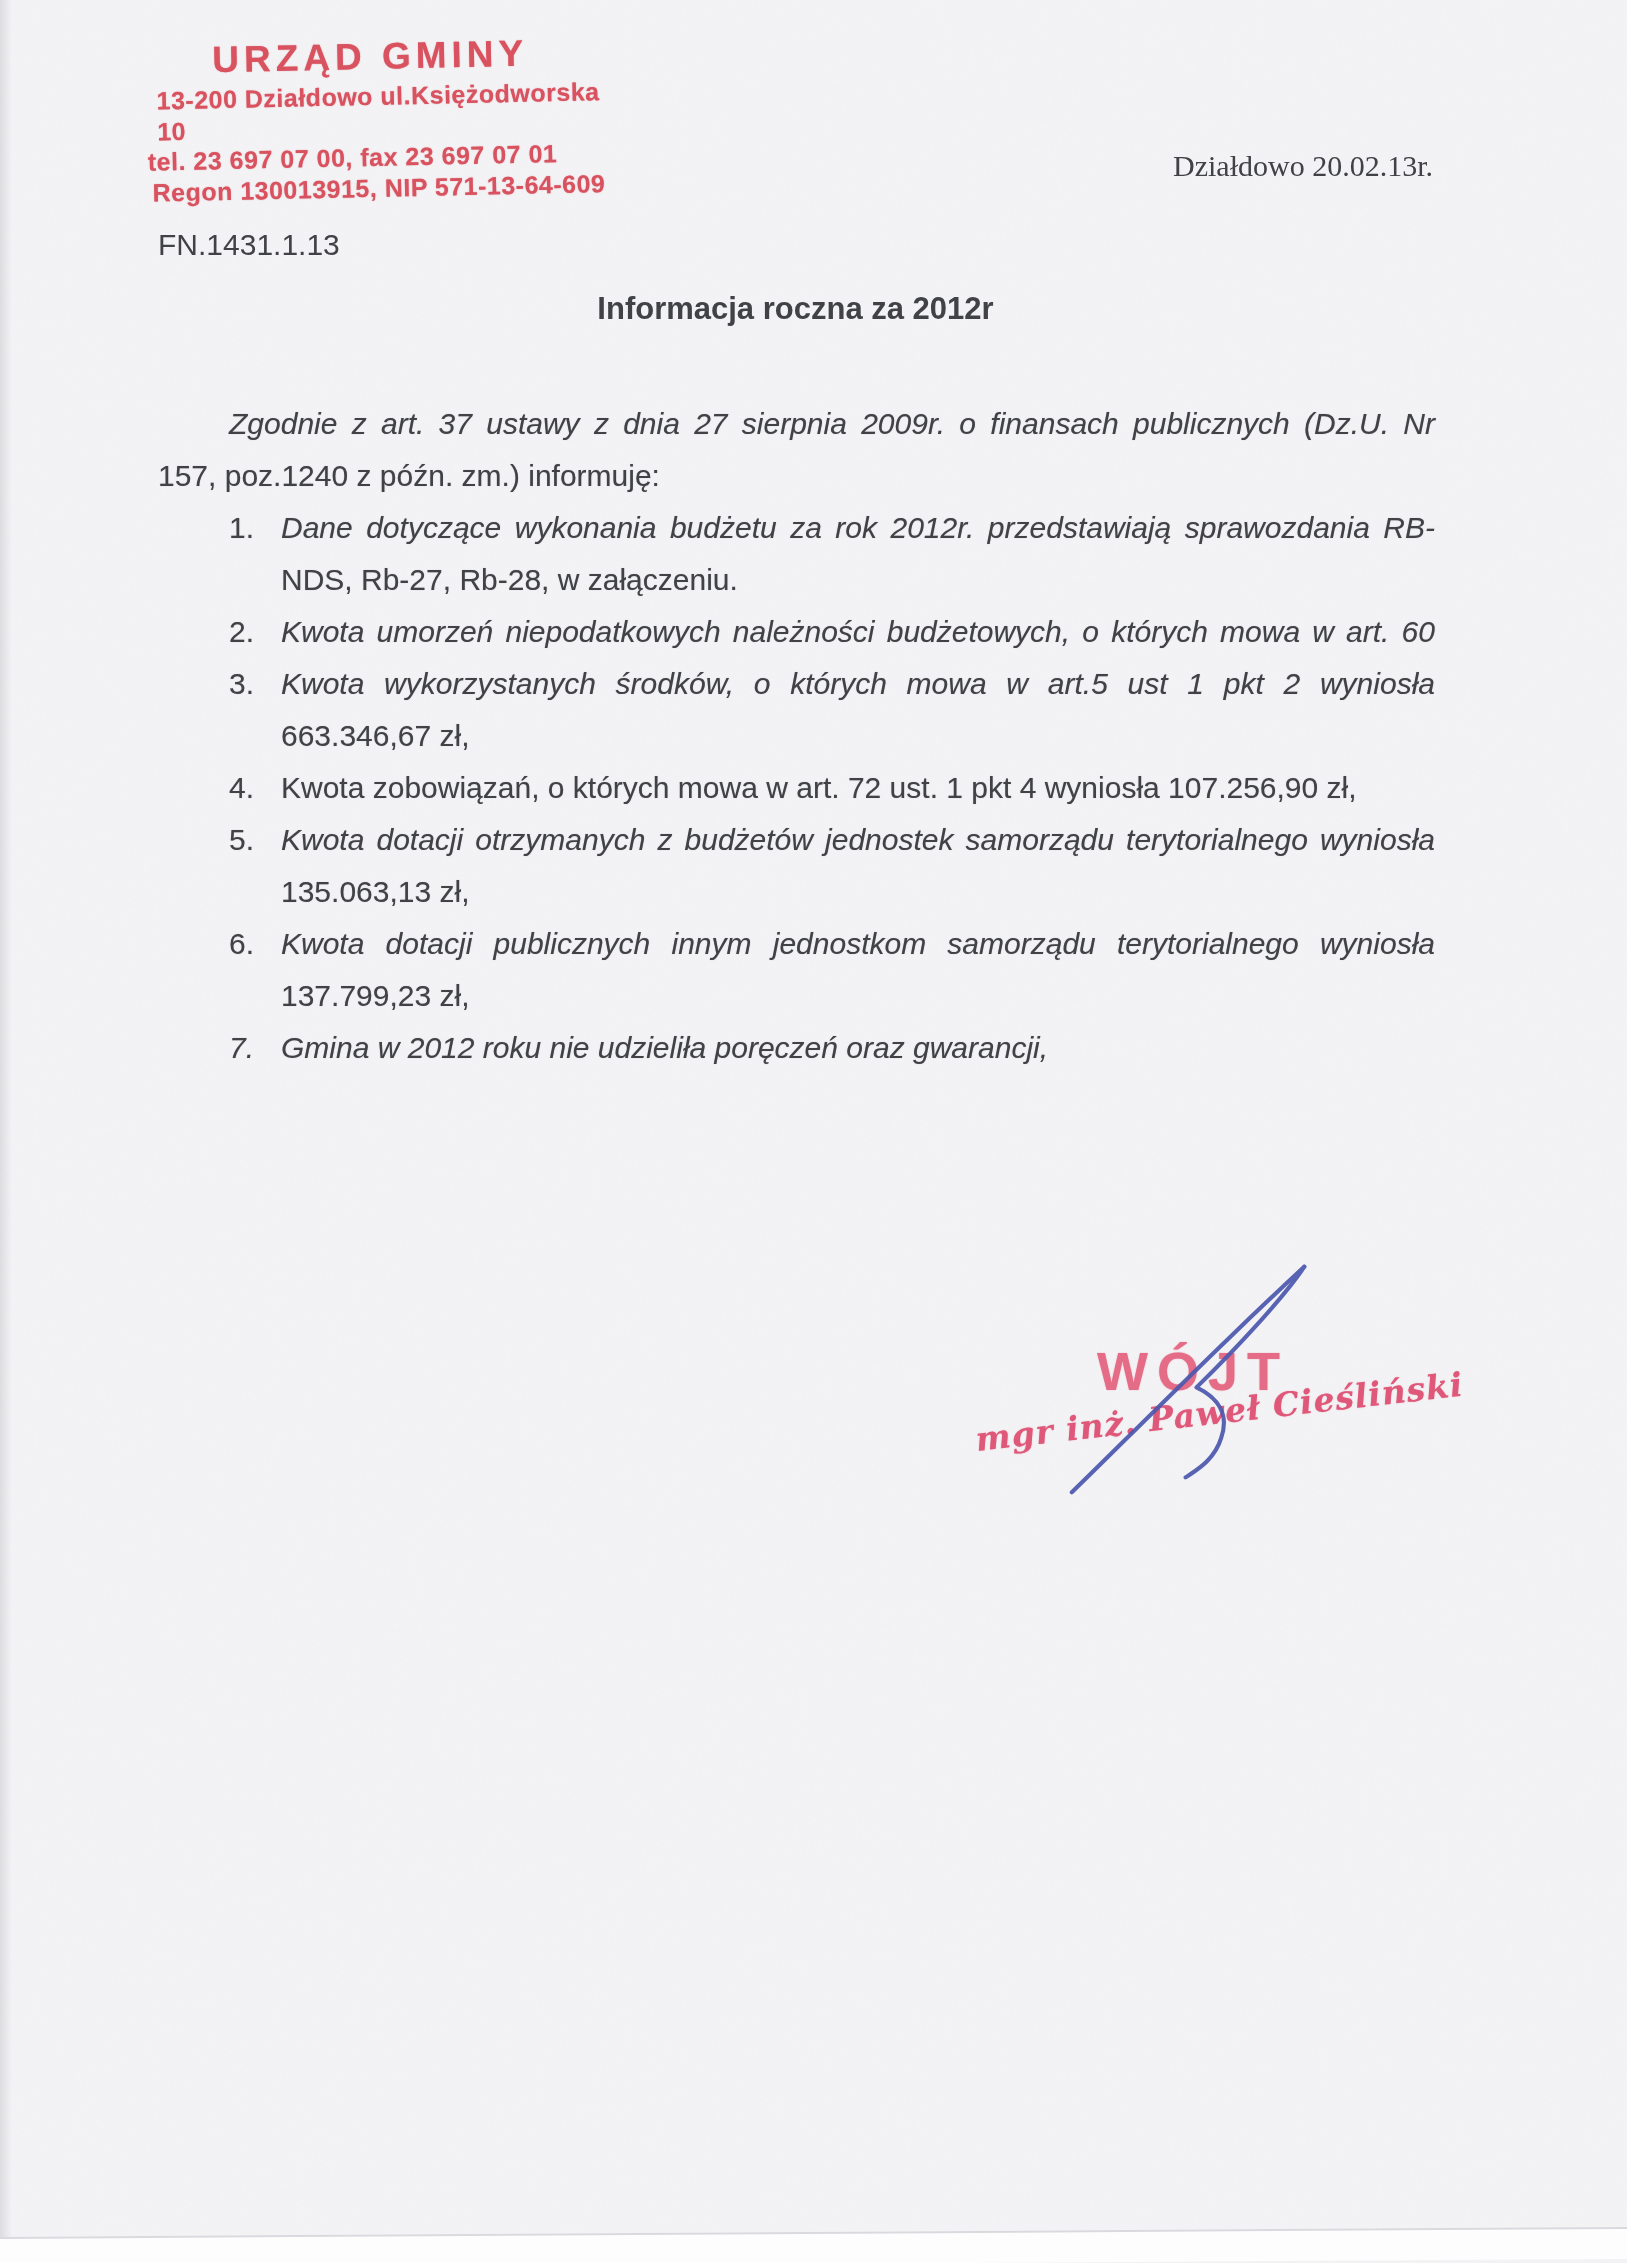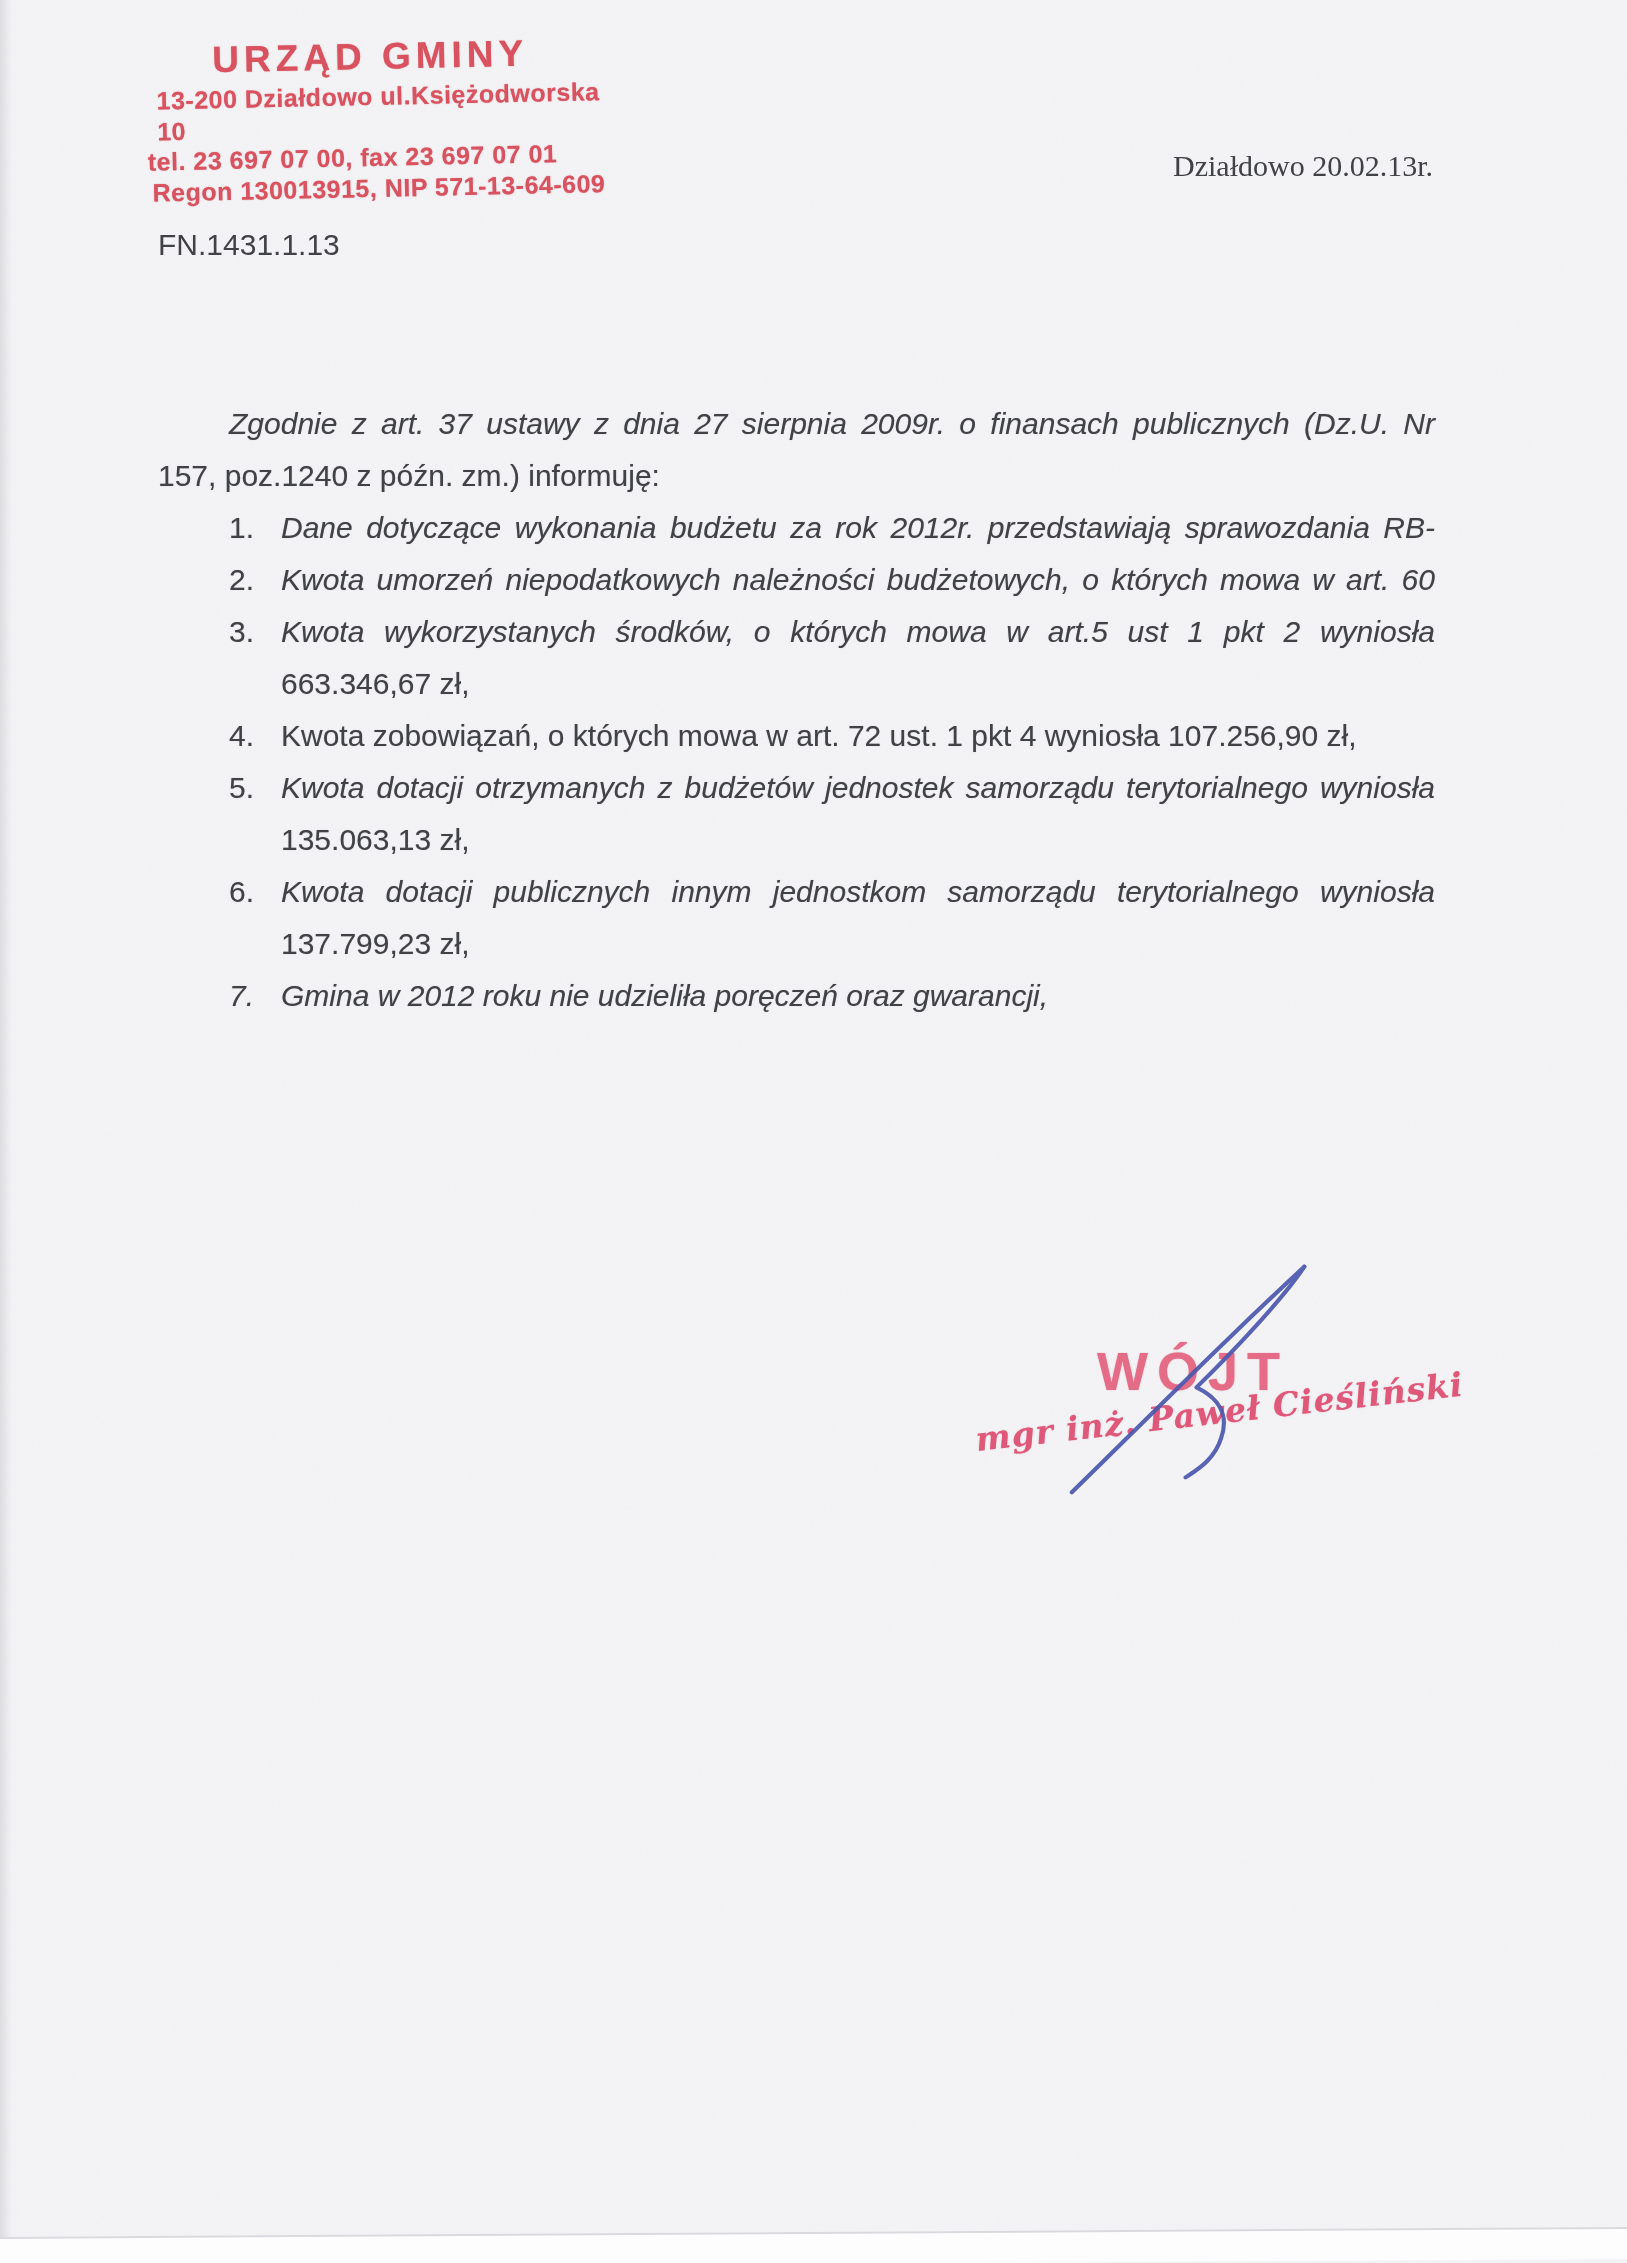--- a/index.html
+++ b/index.html
@@ -81,31 +81,33 @@
 
   <div class="stamp-header">
     <div class="name">URZĄD GMINY</div>
     <div class="row addr">13-200 Działdowo ul.Księżodworska 10</div>
     <div class="row tel">tel. 23 697 07 00, fax 23 697 07 01</div>
     <div class="row ids">Regon 130013915, NIP 571-13-64-609</div>
   </div>
 
   <div class="dateline">Działdowo 20.02.13r.</div>
   <div class="refnum">FN.1431.1.13</div>
+  <div class="doc-title">Informacja roczna za 2012r</div>
 
   <div class="body-text">
     <div id="intro-paragraph">
         <div class="line jl indent">Zgodnie z art. 37 ustawy z dnia 27 sierpnia 2009r. o finansach publicznych (Dz.U. Nr</div>
         <div class="line">157, poz.1240 z późn. zm.) informuję:</div>
       </div>
     <div id="numbered-list">
         <div class="item">
           <span class="num">1.</span>
           <div class="lines">
             <div class="line jl">Dane dotyczące wykonania budżetu za rok 2012r. przedstawiają sprawozdania RB-</div>
+            <div class="line">NDS, Rb-27, Rb-28, w załączeniu.</div>
           </div>
         </div>
         <div class="item">
           <span class="num">2.</span>
           <div class="lines">
             <div class="line jl">Kwota umorzeń niepodatkowych należności budżetowych, o których mowa w art. 60</div>
           </div>
         </div>
         <div class="item">
           <span class="num">3.</span>

